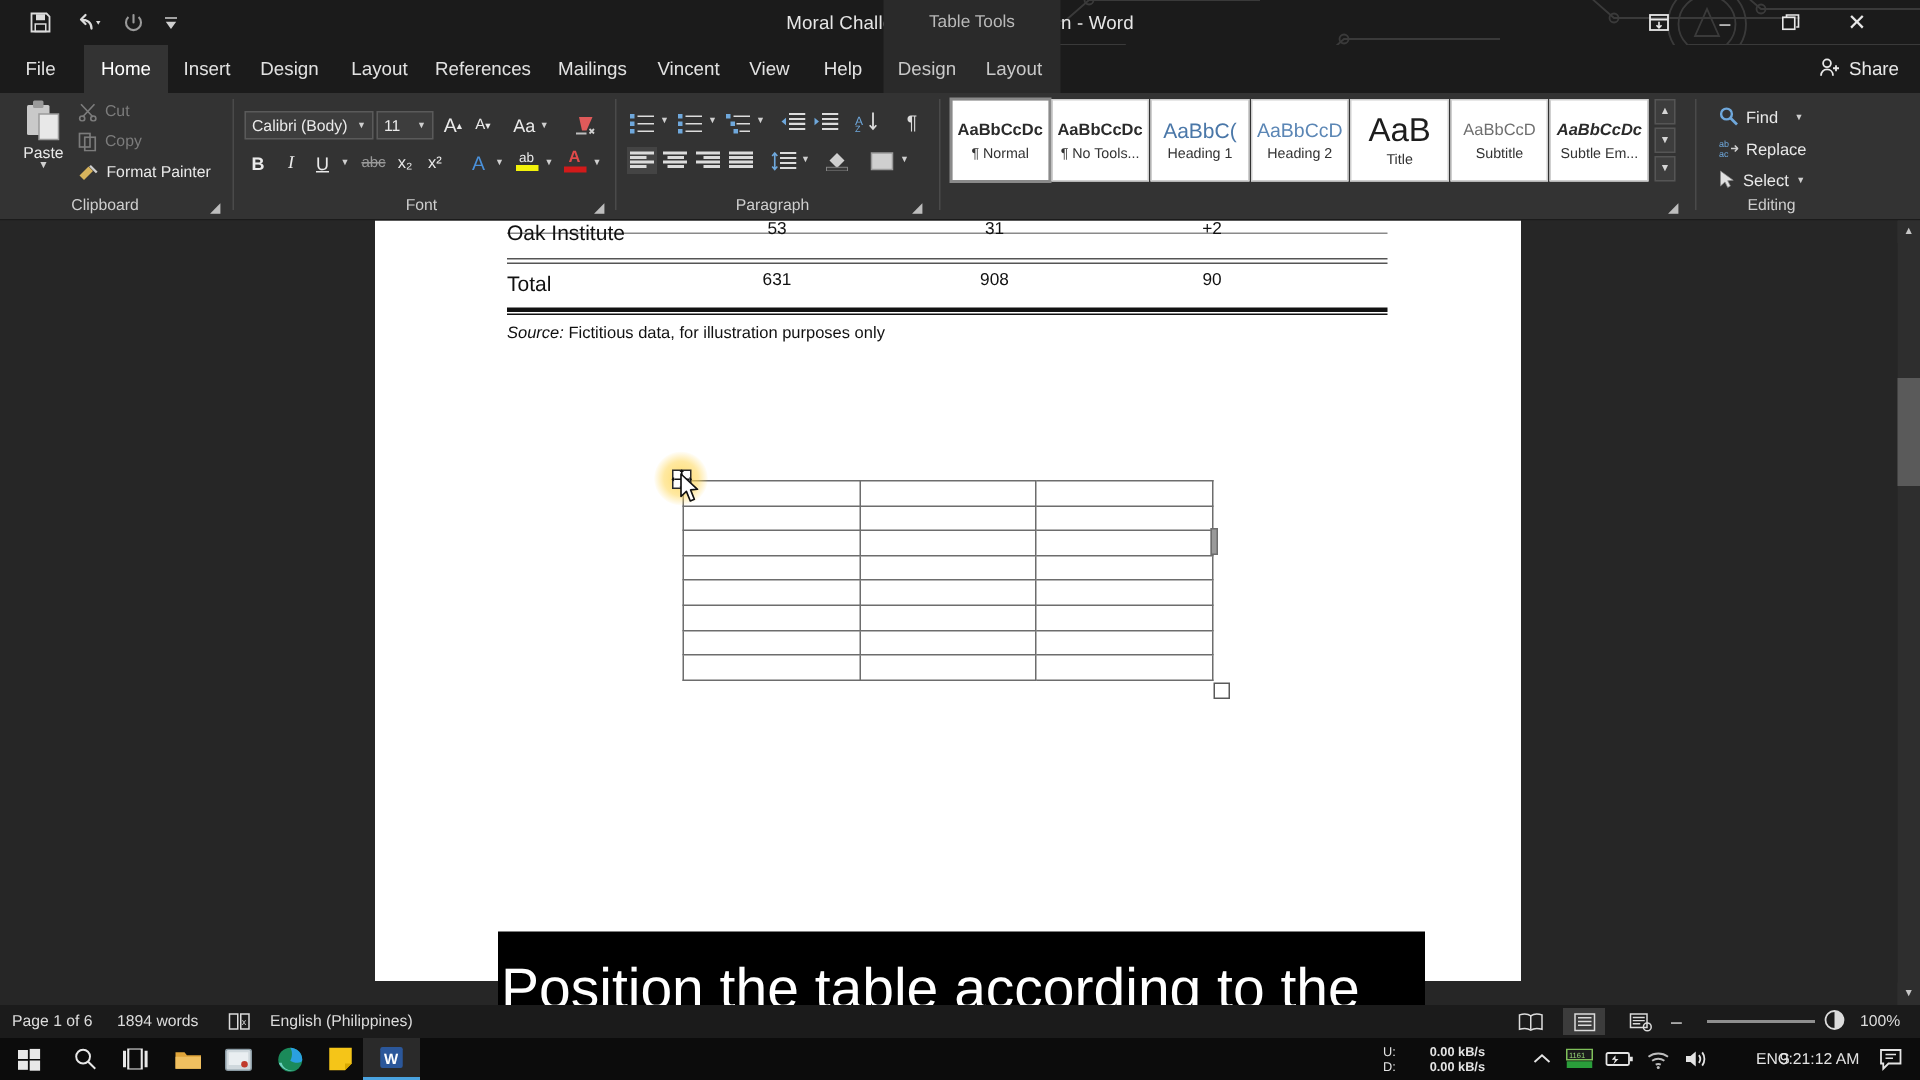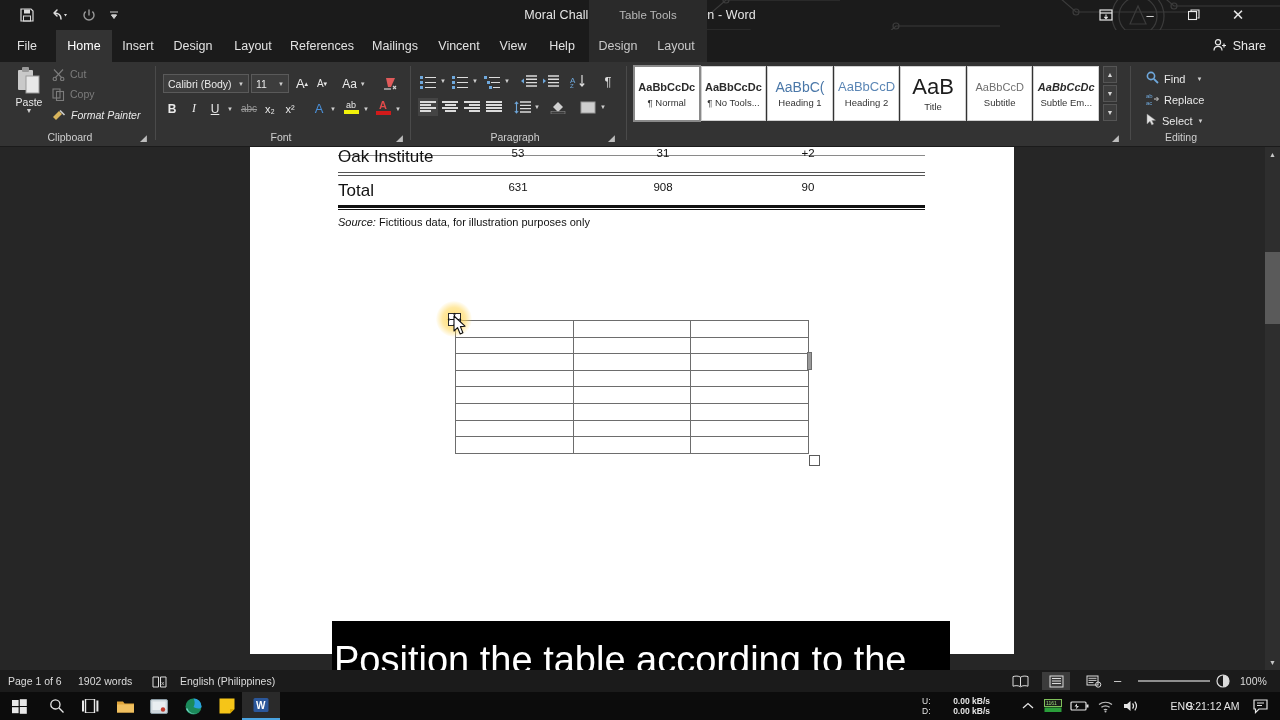--- a/index.html
+++ b/index.html
@@ -63,21 +63,21 @@
     font-size:9px; line-height:10px; }
 
   
   #paste { position:absolute; left:8px; top:4px; width:42px; height:64px;
     display:flex; flex-direction:column; align-items:center; color:#e9e9e9;
     font-size:10.5px; }
   #paste-icon { width:26px; height:30px; position:relative; }
   .cbitem { position:absolute; left:52px; height:19px; display:flex;
     gap:5px; font-size:10.5px; }
   .cbitem.dis { color:#7c7c7c; }
-  .cbitem.en { color:#e9e9e9;font-style:italic; }
+  .cbitem.en { color:#e9e9e9; }
 
   
   .fbox { position:absolute; background:#3d3d3d; border:1px solid #5a5a5a;
     color:#eaeaea; font-size:10.5px; display:flex; align-items:center;
     padding:0 4px; }
   .fbtn { position:absolute; display:flex; align-items:center;
     justify-content:center; color:#eaeaea; }
 
   
   .pbtn { position:absolute; display:flex; align-items:center;
@@ -109,21 +109,21 @@
   .edit-item { position:absolute; left:1146px; height:21px; display:flex;
     align-items:center; gap:5px; color:#e9e9e9; font-size:11px; }
 
   
   #docarea { position:absolute; left:0; top:147px; width:1265px; height:523px;
     background:#262626; overflow:hidden; }
   #page { position:absolute; left:250px; top:0px; width:764px; height:507px;
     background:#ffffff; }
 
   .dt-row { position:absolute; left:88px; width:587px; height:34px; }
-  .dt-c0 { position:absolute; left:0; top:0; font-size:17px; color:#111; }
+  .dt-c0 { position:absolute; left:0; top:0; font-size:14px; color:#111; }
   .dt-c1 { position:absolute; left:140px; width:80px; text-align:center;
     font-size:11.5px; color:#111; }
   .dt-c2 { position:absolute; left:285px; width:80px; text-align:center;
     font-size:11.5px; color:#111; }
   .dt-c3 { position:absolute; left:430px; width:80px; text-align:center;
     font-size:11.5px; color:#111; }
   .hr { position:absolute; left:88px; width:587px; background:#111; }
 
   #tbl { position:absolute; left:205px; top:173px; width:354px; height:133px;
     border:1px solid #6d6d6d; border-collapse:collapse; }
@@ -671,21 +671,21 @@
 </div>
 
 <div id="vscroll">
   <div class="sarrow" style="top:0;">▲</div>
   <div id="vthumb"></div>
   <div class="sarrow" style="bottom:0;">▼</div>
 </div>
 
 <div id="status">
   <div class="sb" style="left:8px;">Page 1 of 6</div>
-  <div class="sb" style="left:78px;">1902 words</div>
+  <div class="sb" style="left:78px;">1894 words</div>
   <div class="sb" style="left:152px;top:4px;">
     <svg width="15" height="14" viewBox="0 0 15 14">
         <path d="M1 2h5.5v10H1zM8.5 2H14v10H8.5z" fill="none" stroke="#dcdcdc" stroke-width="1"></path>
         <text x="9.2" y="9.5" font-size="6" fill="#dcdcdc" font-family="Liberation Sans">x</text>
       </svg>
   </div>
   <div class="sb" style="left:180px;">English (Philippines)</div>
 
   <div class="vbtn" style="left:1006px;">
     <svg width="17" height="13" viewBox="0 0 17 13">

